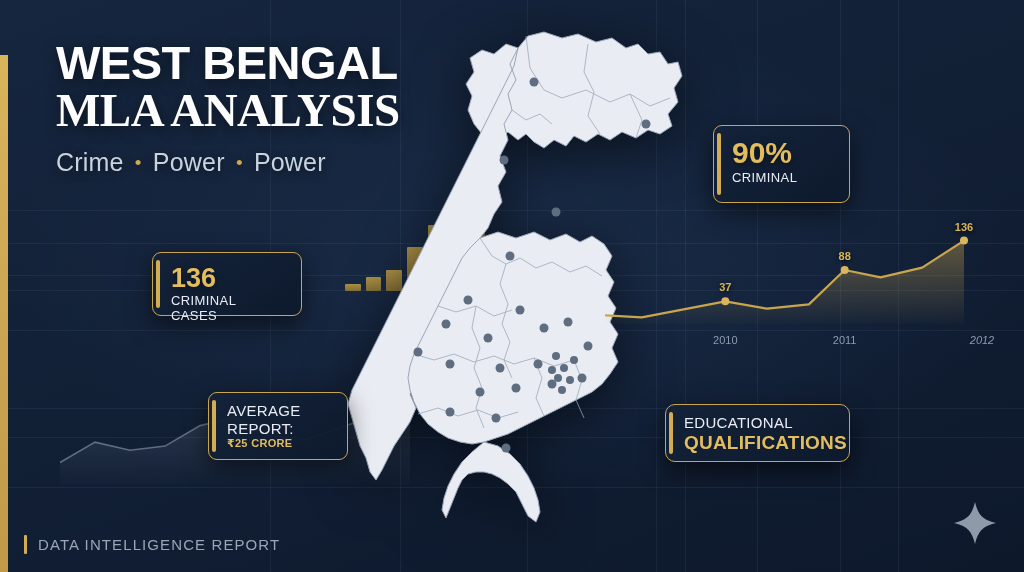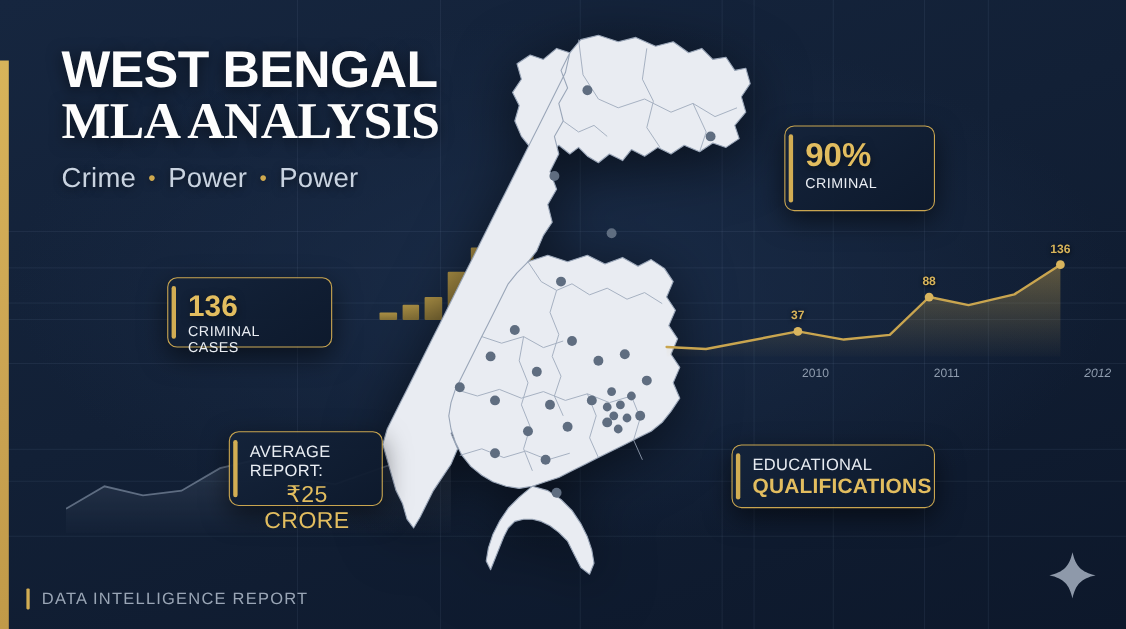--- a/index.html
+++ b/index.html
@@ -42,45 +42,45 @@
   .barchart{position:absolute;left:345px;top:205px;width:140px;height:86px;}
   .barchart .bar{position:absolute;bottom:0;
     background:linear-gradient(180deg,#b99a46 0%,#8d7636 100%);
     opacity:.92;border-radius:1px;}
 
   
   .linechart{position:absolute;left:600px;top:210px;width:370px;height:150px;}
   .linechart svg{width:100%;height:100%;display:block;overflow:visible;}
   .lc-label{position:absolute;color:#d8b45a;font-size:11px;font-weight:bold;
             transform:translateX(-50%);text-shadow:0 1px 4px rgba(0,0,0,.8);}
-  .lc-tick{position:absolute;color:#8e9bad;font-size:11px;transform:translateX(-50%);margin-left:16px;}
+  .lc-tick{position:absolute;color:#8e9bad;font-size:11px;transform:translateX(-50%);}
 
   
   .areachart{position:absolute;left:60px;top:395px;width:350px;height:90px;opacity:.9;}
   .areachart svg{width:100%;height:100%;display:block;}
 
   
   .card{position:absolute;
     background:linear-gradient(145deg,rgba(20,35,58,.94),rgba(13,25,44,.96));
     border:1.6px solid #c9a54f;border-radius:9px;
     box-shadow:0 8px 24px rgba(0,0,0,.55);
     padding:11px 16px 12px 18px;box-sizing:border-box;}
   .card::before{content:"";position:absolute;left:3px;top:7px;bottom:7px;width:4px;
     border-radius:2px;background:#d2ad53;}
   .card .big{color:#e2bd5f;font-size:27px;font-weight:bold;line-height:1.05;
              text-shadow:0 2px 8px rgba(0,0,0,.5);}
   .card .cap{color:#e9edf3;font-size:13px;letter-spacing:.4px;margin-top:1px;}
   .card .cap2{color:#e9edf3;font-size:15px;letter-spacing:.3px;line-height:1.18;}
-  .card .gold{color:#e2bd5f;font-weight:normal;font-size:21px;letter-spacing:.3px;text-align:center;}
+  .card .gold{color:#e2bd5f;font-weight:bold;font-size:11px;letter-spacing:.3px;}
   .card .goldbig{color:#e2bd5f;font-weight:bold;font-size:19px;letter-spacing:.2px;}
 
   #card-criminal{left:152px;top:252px;width:150px;height:64px;}
-  #card-crorepati{left:713px;top:114px;width:137px;height:78px;}
+  #card-crorepati{left:713px;top:125px;width:137px;height:78px;}
   #card-assets{left:208px;top:392px;width:140px;height:68px;padding-top:9px;}
-  #card-education{left:665px;top:404px;width:185px;height:58px;padding-top:9px;}
+  #card-education{left:665px;top:404px;width:185px;height:58px;padding-top:9px;border-radius:10px;}
 
   
   .footer{position:absolute;left:24px;bottom:18px;display:flex;align-items:center;gap:11px;}
   .footer .tick{width:3px;height:19px;background:#d2ad53;border-radius:1px;}
   .footer .txt{color:#9aa6b6;font-size:15px;letter-spacing:1.1px;}
 
   .sparkle{position:absolute;right:26px;bottom:26px;width:46px;height:46px;}
   .sparkle svg{width:100%;height:100%;display:block;}
 </style>
 </head>

